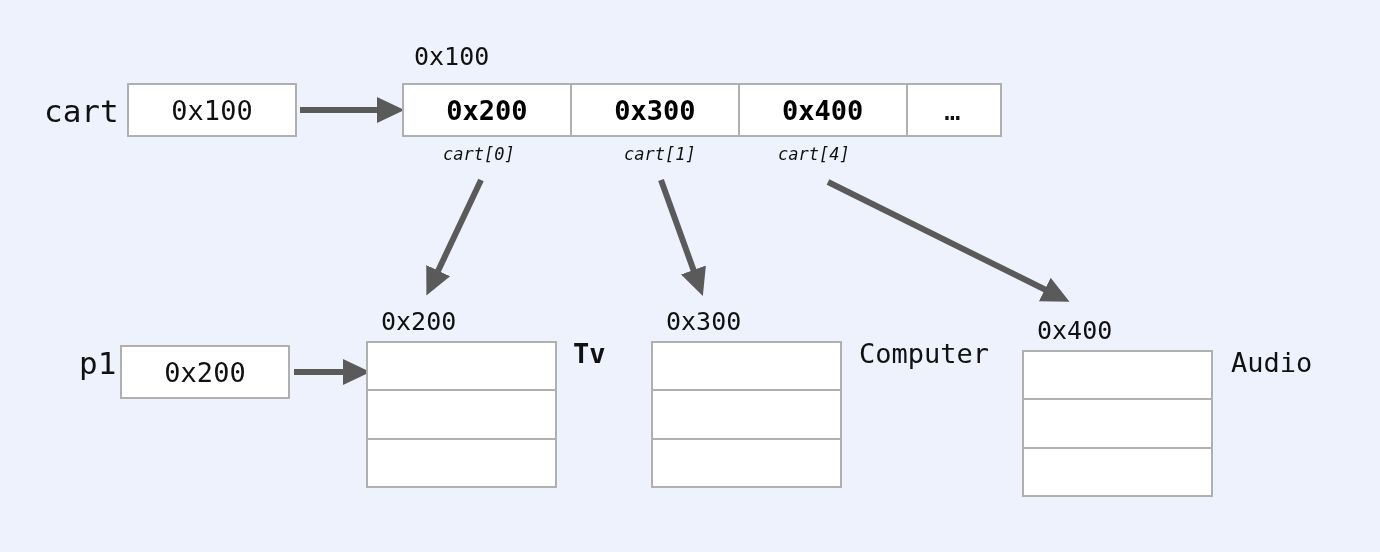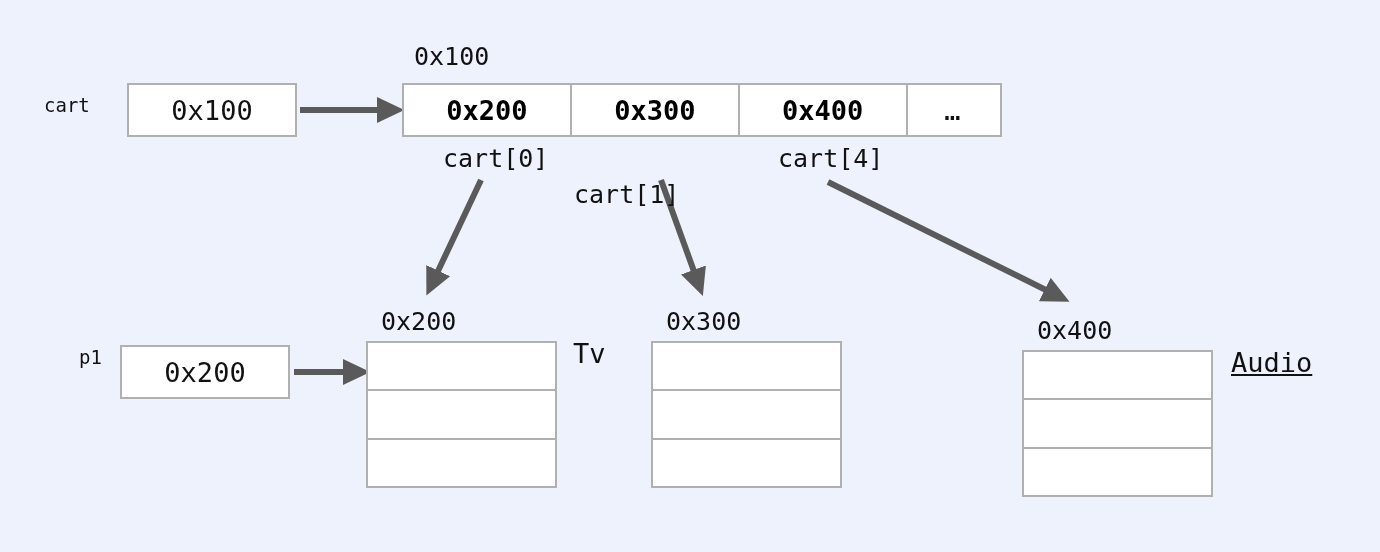--- a/index.html
+++ b/index.html
@@ -45,27 +45,28 @@
   }
 
   
   .label {
     position: absolute;
     color: #111111;
     white-space: nowrap;
     line-height: 1;
   }
   .var-name {
-    font-size: 19px;
+    font-size: 31px;
   }
   .addr-label {
     font-size: 25px;
   }
   .index-label {
-    font-size: 25px;
+    font-size: 17px;
+    font-style: italic;
   }
   .obj-name {
     font-size: 27px;
   }
 
   
   .array {
     position: absolute;
     display: flex;
     background: #ffffff;
@@ -152,51 +153,52 @@
     </div>
     <div class="array-cell" style="width:169px;">
       <span>0x400</span>
     </div>
     <div class="array-cell ellipsis" style="width:93px;">
       <span>…</span>
     </div>
   </div>
 
   <div class="label index-label" style="left:443px; top:146px;">cart[0]</div>
-  <div class="label index-label" style="left:574px; top:146px;margin-top:36px;">cart[1]</div>
+  <div class="label index-label" style="left:624px; top:146px;">cart[1]</div>
   <div class="label index-label" style="left:778px; top:146px;">cart[4]</div>
 
   <div class="label var-name" style="left:79px; top:348px;">p1</div>
 
   <div class="box var-box" style="left:120px; top:345px; width:170px; height:54px;">
     <span>0x200</span>
   </div>
 
   <div class="label addr-label" style="left:381px; top:309px;">0x200</div>
 
   <div class="obj-box" style="left:366px; top:341px; width:191px; height:147px;">
     <div class="obj-row"></div>
     <div class="obj-row"></div>
     <div class="obj-row"></div>
   </div>
 
-  <div class="label obj-name" style="left:573px; top:340px;">Tv</div>
+  <div class="label obj-name" style="left:573px; top:340px;font-weight:bold;">Tv</div>
 
   <div class="label addr-label" style="left:666px; top:309px;">0x300</div>
 
   <div class="obj-box" style="left:651px; top:341px; width:191px; height:147px;">
     <div class="obj-row"></div>
     <div class="obj-row"></div>
     <div class="obj-row"></div>
   </div>
 
+  <div class="label obj-name" style="left:859px; top:340px;">Computer</div>
 
   <div class="label addr-label" style="left:1037px; top:318px;">0x400</div>
 
   <div class="obj-box" style="left:1022px; top:350px; width:191px; height:147px;">
     <div class="obj-row"></div>
     <div class="obj-row"></div>
     <div class="obj-row"></div>
   </div>
 
-  <div class="label obj-name" style="left:1231px; top:349px;text-decoration:underline;">Audio</div>
+  <div class="label obj-name" style="left:1231px; top:349px;">Audio</div>
 
 </div>
 
 </body></html>

